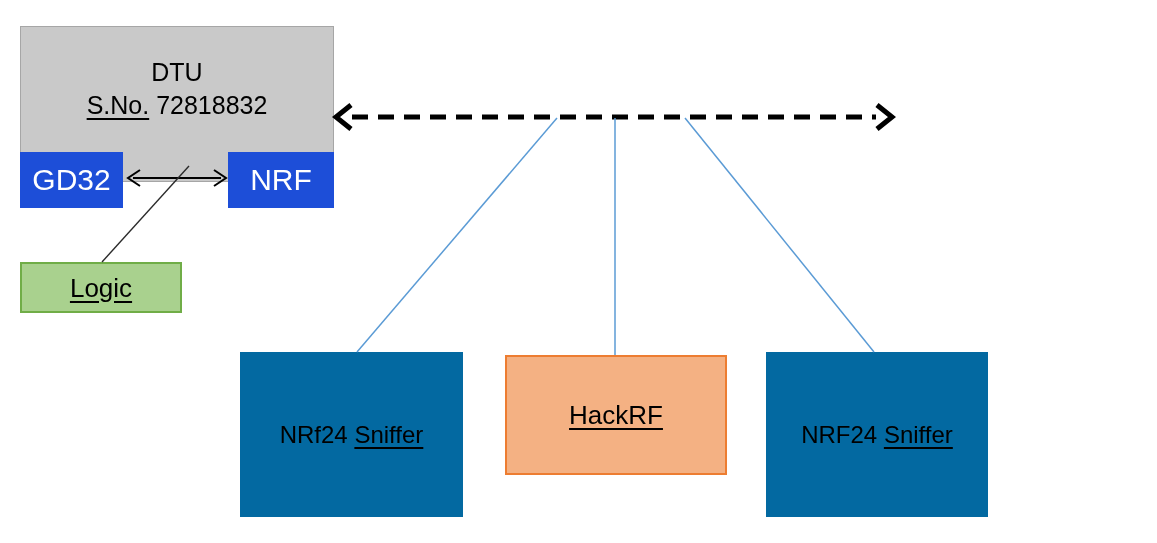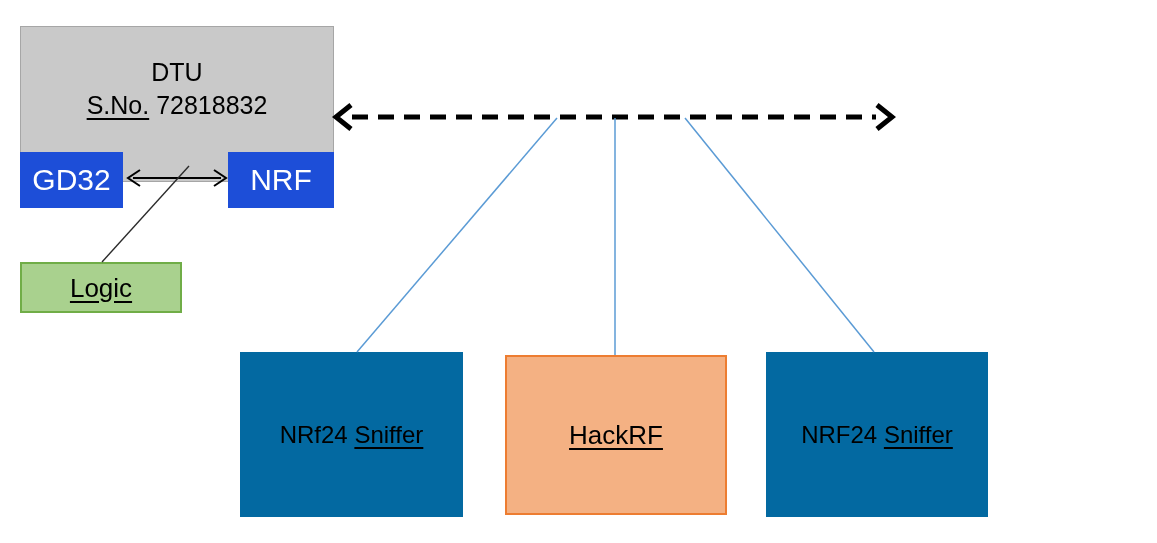--- a/index.html
+++ b/index.html
@@ -39,21 +39,21 @@
     text-underline-offset:4px;
     text-decoration:underline;
   }
 
   #dtu-box{left:20px;top:26px;width:314px;height:156px;padding-bottom:30px;}
   #gd32-box{left:20px;top:152px;width:103px;height:56px;}
   #nrf-box{left:228px;top:152px;width:106px;height:56px;}
   #logic-box{left:20px;top:262px;width:162px;height:51px;}
   #inverter-box{left:896px;top:32px;width:225px;height:164px;}
   #sniffer-left-box{left:240px;top:352px;width:223px;height:165px;}
-  #hackrf-box{left:505px;top:355px;width:222px;height:160px;}
+  #hackrf-box{left:505px;top:355px;width:222px;height:120px;}
   #sniffer-right-box{left:766px;top:352px;width:222px;height:165px;}
 
   #connector-layer{
     position:absolute;left:0;top:0;width:1157px;height:543px;
     pointer-events:none;
   }
 </style>
 </head>
 <body>
 

